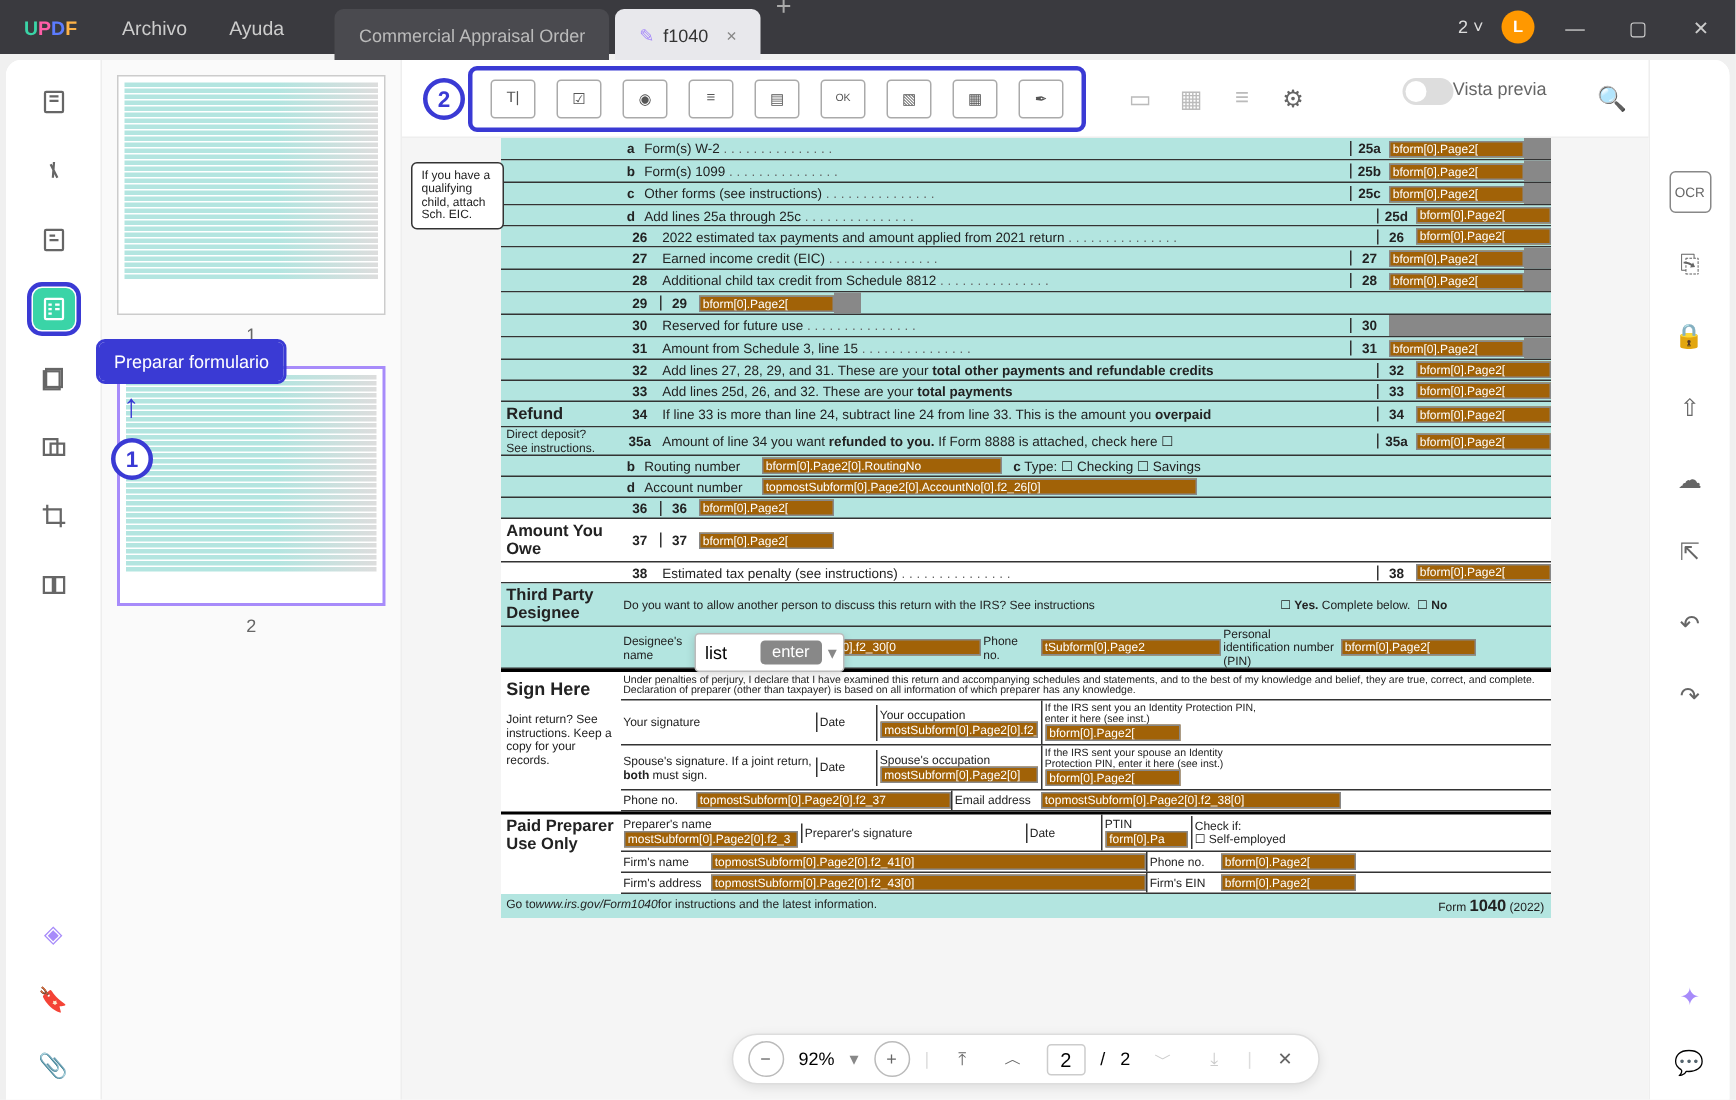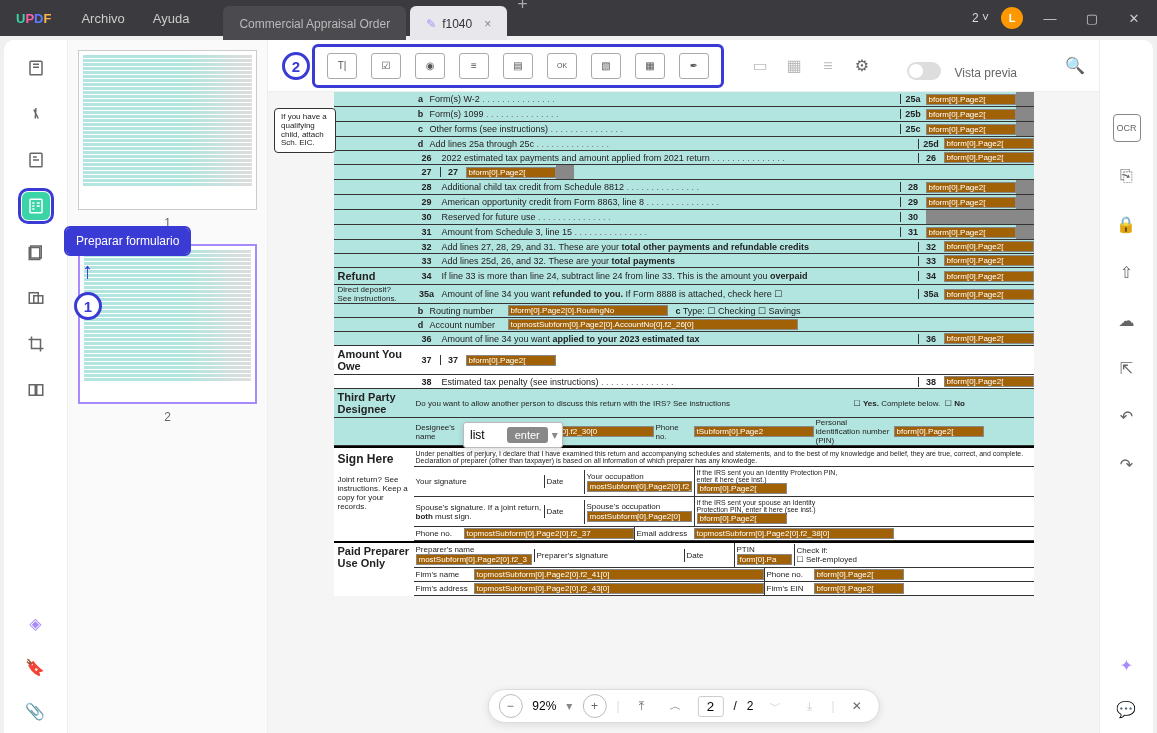--- a/index.html
+++ b/index.html
@@ -30,21 +30,21 @@
 .thumbnails { width: 200px; background: #fafafa; border-right: 1px solid #eee; padding: 10px; overflow: auto; }
 .thumb { background: #fff; border: 1px solid #ccc; margin-bottom: 6px; height: 160px; position: relative; overflow: hidden; font-size: 3px; line-height: 1; padding: 4px; }
 .thumb.sel { border: 2px solid #a78bfa; }
 .thumb-num { text-align: center; font-size: 12px; color: #666; margin-bottom: 14px; }
 .thumb-lines { display: flex; flex-direction: column; gap: 1px; }
 .thumb-lines div { height: 3px; background: linear-gradient(90deg, #b3e5e0 0%, #b3e5e0 60%, #ddd 100%); }
 .workspace { flex: 1; display: flex; flex-direction: column; position: relative; }
 .toolbar { height: 52px; display: flex; align-items: center; padding: 0 10px; gap: 6px; border-bottom: 1px solid #eee; }
 .form-tools { display: flex; gap: 14px; padding: 6px 12px; border: 3px solid #3a3ad4; border-radius: 6px; }
 .tool { width: 30px; height: 26px; border: 1px solid #aaa; border-radius: 3px; display: flex; align-items: center; justify-content: center; font-size: 10px; cursor: pointer; color: #555; }
-.toolbar-right { margin-left: auto; display: flex; align-items: flex-end; gap: 14px; }
+.toolbar-right { margin-left: auto; display: flex; align-items: flex-start; }
 .toggle { width: 34px; height: 18px; background: #ddd; border-radius: 9px; position: relative; }
 .toggle::after { content: ''; width: 14px; height: 14px; background: #fff; border-radius: 50%; position: absolute; top: 2px; left: 2px; }
 .vista { font-size: 12px; color: #666; }
 .doc-area { flex: 1; overflow: auto; background: #f5f5f5; padding: 0; }
 .page { background: #fff; margin: 0 auto; width: 700px; font-size: 9px; color: #222; }
 .form-row { display: flex; align-items: center; border-bottom: 1px solid #333; min-height: 14px; }
 .line-num { width: 26px; text-align: center; font-weight: bold; }
 .sub { width: 14px; text-align: center; font-weight: bold; }
 .line-text { flex: 1; padding: 0 2px; }
 .amt-box { width: 26px; text-align: center; font-weight: bold; border-left: 1px solid #333; background: #b3e5e0; }
@@ -298,36 +298,36 @@
             <div style="width:80px"></div>
             <div class="line-num">26</div>
             <div class="line-text dots">2022 estimated tax payments and amount applied from 2021 return</div>
             <div style="width:0"></div>
             <div class="amt-box">26</div>
             <div class="field-label" style="width:90px">bform[0].Page2[</div>
           </div>
         <div class="form-row teal">
             <div style="width:80px"></div>
             <div class="line-num">27</div>
+            <div class="line-text dots">Earned income credit (EIC)</div>
             <div class="amt-box">27</div>
             <div class="field-label" style="width:90px">bform[0].Page2[</div>
             <div class="shaded" style="width:18px;height:14px"></div>
           </div>
         <div class="form-row teal">
             <div style="width:80px"></div>
             <div class="line-num">28</div>
             <div class="line-text dots">Additional child tax credit from Schedule 8812</div>
             <div class="amt-box">28</div>
             <div class="field-label" style="width:90px">bform[0].Page2[</div>
             <div class="shaded" style="width:18px;height:14px"></div>
           </div>
         <div class="form-row teal">
             <div style="width:80px"></div>
             <div class="line-num">29</div>
-            <div class="line-text dots">American opportunity credit from Form 8863, line 8</div>
             <div class="amt-box">29</div>
             <div class="field-label" style="width:90px">bform[0].Page2[</div>
             <div class="shaded" style="width:18px;height:14px"></div>
           </div>
         <div class="form-row teal">
             <div style="width:80px"></div>
             <div class="line-num">30</div>
             <div class="line-text dots">Reserved for future use</div>
             <div class="amt-box">30</div>
             <div class="shaded" style="width:108px;height:14px"></div>
@@ -381,21 +381,20 @@
           </div>
         <div class="form-row teal">
             <div style="width:80px"></div>
             <div class="sub">d</div>
             <div style="width:80px;padding:0 2px">Account number</div>
             <div class="field-label" style="width:290px">topmostSubform[0].Page2[0].AccountNo[0].f2_26[0]</div>
           </div>
         <div class="form-row teal">
             <div style="width:80px"></div>
             <div class="line-num">36</div>
-            <div class="line-text"><span>Amount of line 34 you want </span><b>applied to your 2023 estimated tax</b></div>
             <div class="amt-box">36</div>
             <div class="field-label" style="width:90px">bform[0].Page2[</div>
           </div>
 
         <div class="form-row">
             <div class="section-label" style="width:80px">Amount You Owe</div>
             <div class="line-num">37</div>
             <div class="amt-box" style="background:#fff">37</div>
             <div class="field-label" style="width:90px">bform[0].Page2[</div>
           </div>
@@ -482,20 +481,26 @@
                 <div class="field-label" style="width:90px">bform[0].Page2[</div>
               </div>
             <div class="form-row" style="font-size:8px">
                 <div style="width:60px;padding:2px">Firm's address</div>
                 <div class="field-label" style="width:290px">topmostSubform[0].Page2[0].f2_43[0]</div>
                 <div style="width:50px;border-left:1px solid #333;padding:2px">Firm's EIN</div>
                 <div class="field-label" style="width:90px">bform[0].Page2[</div>
               </div>
           </div>
         </div>
+        <div class="teal" style="display:flex;padding:2px 4px;font-size:8px">
+            <span>Go to </span>
+            <i>www.irs.gov/Form1040</i>
+            <span> for instructions and the latest information.</span>
+            <span style="margin-left:auto"><span>Form </span><b style="font-size:11px">1040</b><span> (2022)</span></span>
+          </div>
       </div>
 
       <div class="dropdown-overlay" style="left:195px;top:382px">
         <span style="padding:0 18px 0 2px">list</span>
         <span class="enter">enter</span>
         <span class="chev">▾</span>
       </div>
     </div>
 
     <div class="bottom-bar">

